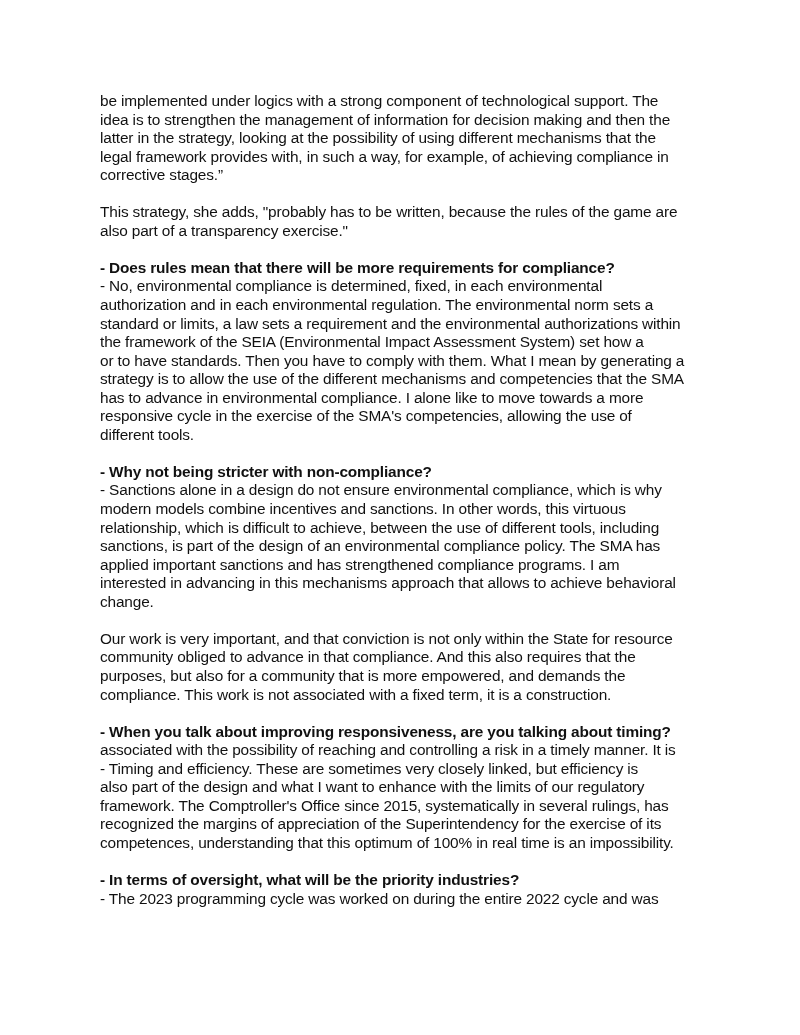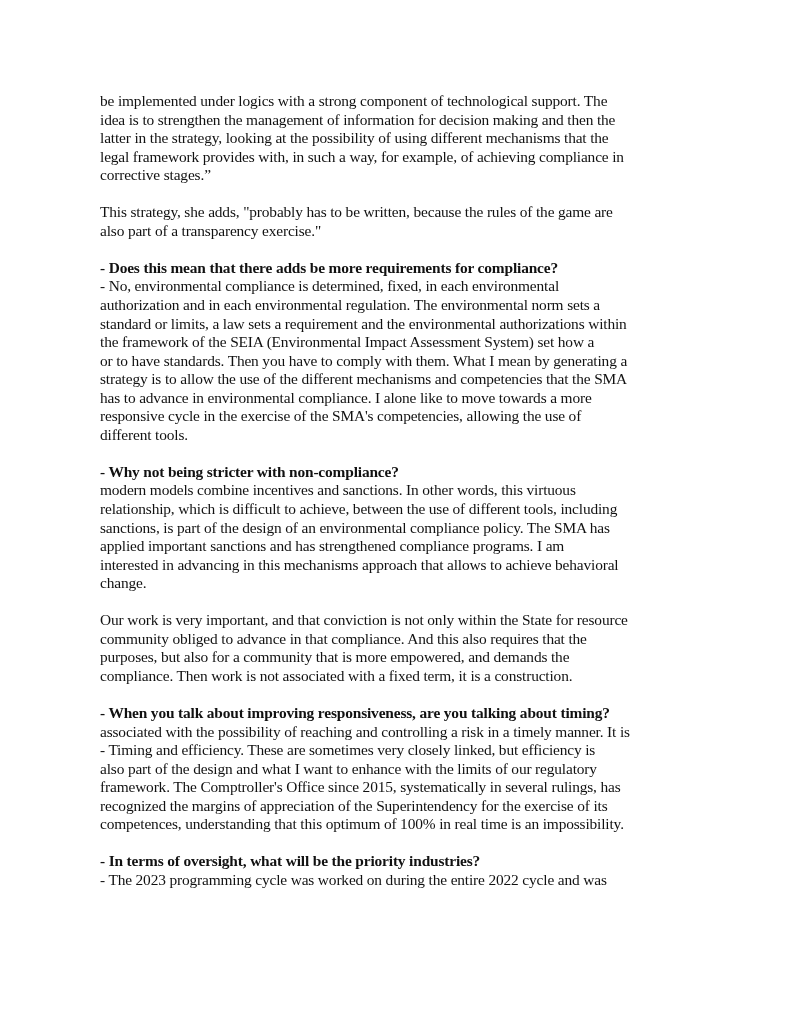--- a/index.html
+++ b/index.html
@@ -1,19 +1,19 @@
 <!DOCTYPE html>
 <html><head>
   <meta charset="utf-8">
   <style>
     html, body { margin: 0; padding: 0; background: #ffffff; }
     body { width: 800px; height: 1035px; overflow: hidden; position: relative; }
     .page {
       position: absolute; left: 100px; top: 92px; width: 620px;
-      font-family: Liberation Serif, serif;
+      font-family: Liberation Sans, sans-serif;
       font-size: 15.4px; line-height: 18.55px; color: #111111;
       letter-spacing: -0.15px;
     }
     .para { margin: 0 0 18.55px 0; }
     .para.tight { margin-bottom: 8px; }
     .line { display: block; white-space: nowrap; }
     .question { font-weight: bold; display: block; white-space: nowrap; }
   </style>
 </head>
 <body>
@@ -27,47 +27,48 @@
     <span class="line">legal framework provides with, in such a way, for example, of achieving compliance in</span>
     <span class="line">corrective stages.”</span>
   </p>
 
   <p class="para">
     <span class="line">This strategy, she adds, "probably has to be written, because the rules of the game are</span>
     <span class="line">also part of a transparency exercise."</span>
   </p>
 
   <div class="para">
-    <span class="question">- Does this mean that there adds be more requirements for compliance?</span>
+    <span class="question">- Does rules mean that there will be more requirements for compliance?</span>
     <span class="line">- No, environmental compliance is determined, fixed, in each environmental</span>
     <span class="line">authorization and in each environmental regulation. The environmental norm sets a</span>
     <span class="line">standard or limits, a law sets a requirement and the environmental authorizations within</span>
     <span class="line">the framework of the SEIA (Environmental Impact Assessment System) set how a</span>
     <span class="line">or to have standards. Then you have to comply with them. What I mean by generating a</span>
     <span class="line">strategy is to allow the use of the different mechanisms and competencies that the SMA</span>
     <span class="line">has to advance in environmental compliance. I alone like to move towards a more</span>
     <span class="line">responsive cycle in the exercise of the SMA's competencies, allowing the use of</span>
     <span class="line">different tools.</span>
   </div>
 
   <div class="para">
     <span class="question">- Why not being stricter with non-compliance?</span>
+    <span class="line">- Sanctions alone in a design do not ensure environmental compliance, which is why</span>
     <span class="line">modern models combine incentives and sanctions. In other words, this virtuous</span>
     <span class="line">relationship, which is difficult to achieve, between the use of different tools, including</span>
     <span class="line">sanctions, is part of the design of an environmental compliance policy. The SMA has</span>
     <span class="line">applied important sanctions and has strengthened compliance programs. I am</span>
     <span class="line">interested in advancing in this mechanisms approach that allows to achieve behavioral</span>
     <span class="line">change.</span>
   </div>
 
   <p class="para">
     <span class="line">Our work is very important, and that conviction is not only within the State for resource</span>
     <span class="line">community obliged to advance in that compliance. And this also requires that the</span>
     <span class="line">purposes, but also for a community that is more empowered, and demands the</span>
-    <span class="line">compliance. Then work is not associated with a fixed term, it is a construction.</span>
+    <span class="line">compliance. This work is not associated with a fixed term, it is a construction.</span>
   </p>
 
   <div class="para">
     <span class="question">- When you talk about improving responsiveness, are you talking about timing?</span>
     <span class="line">associated with the possibility of reaching and controlling a risk in a timely manner. It is</span>
     <span class="line">- Timing and efficiency. These are sometimes very closely linked, but efficiency is</span>
     <span class="line">also part of the design and what I want to enhance with the limits of our regulatory</span>
     <span class="line">framework. The Comptroller's Office since 2015, systematically in several rulings, has</span>
     <span class="line">recognized the margins of appreciation of the Superintendency for the exercise of its</span>
     <span class="line">competences, understanding that this optimum of 100% in real time is an impossibility.</span>

